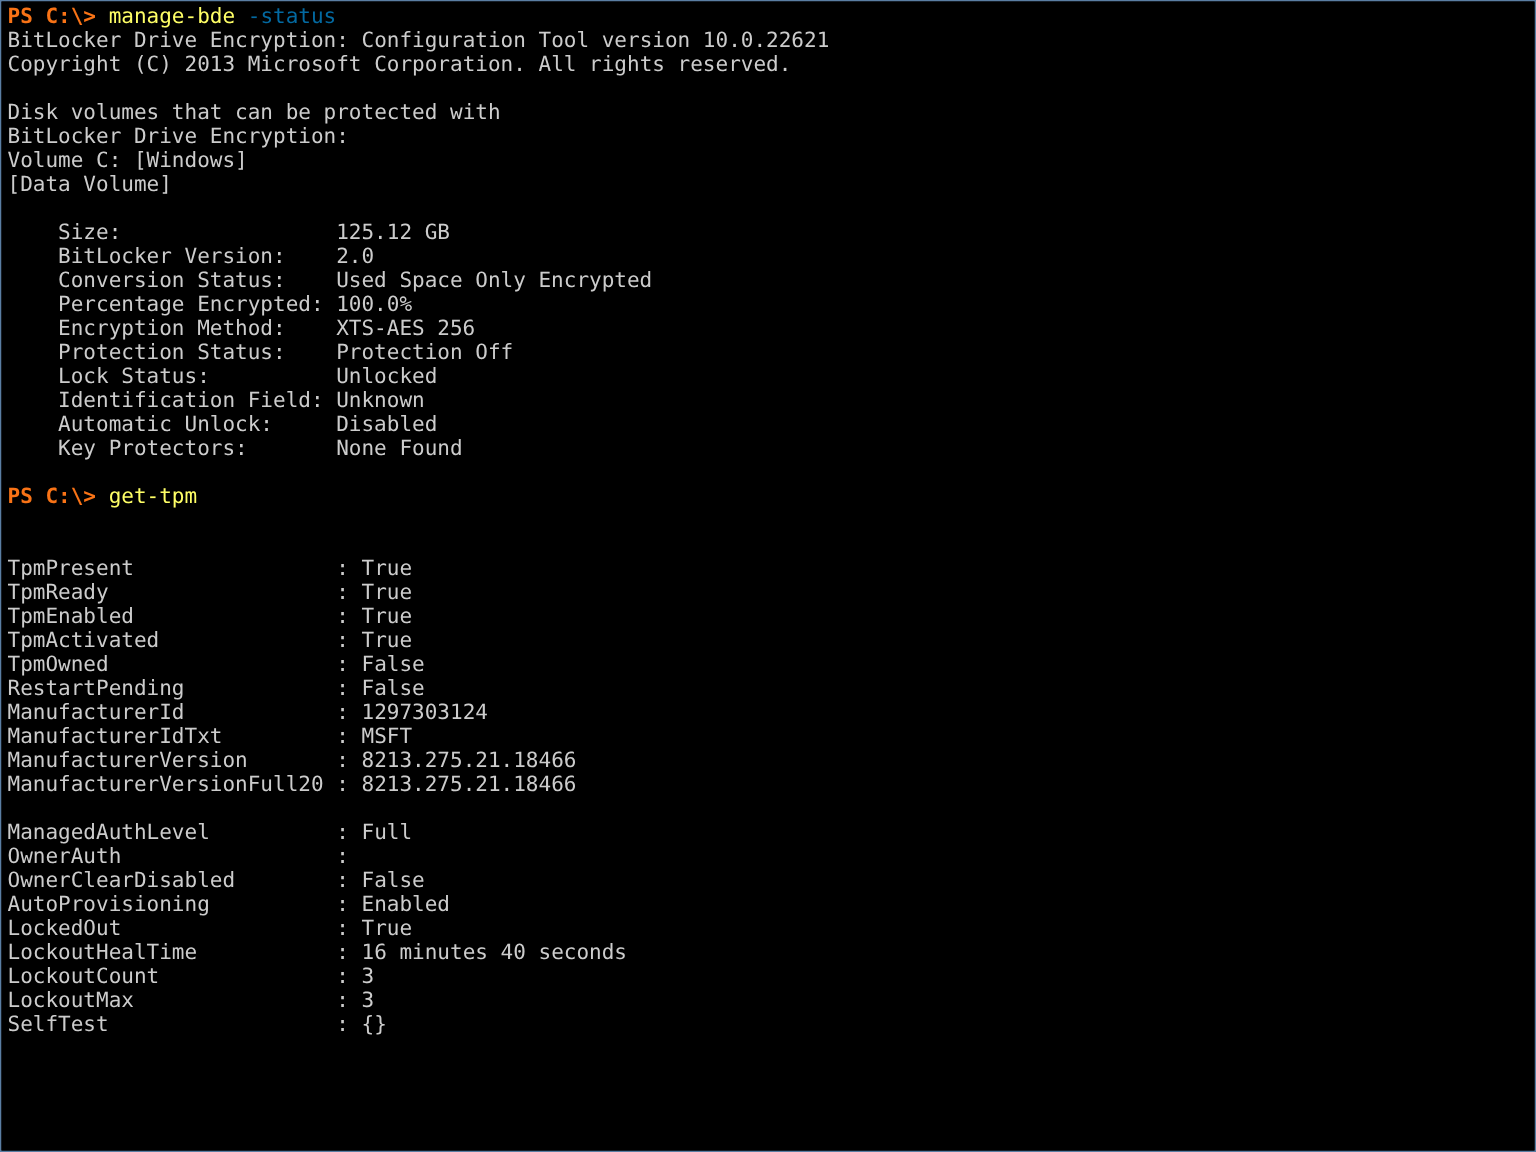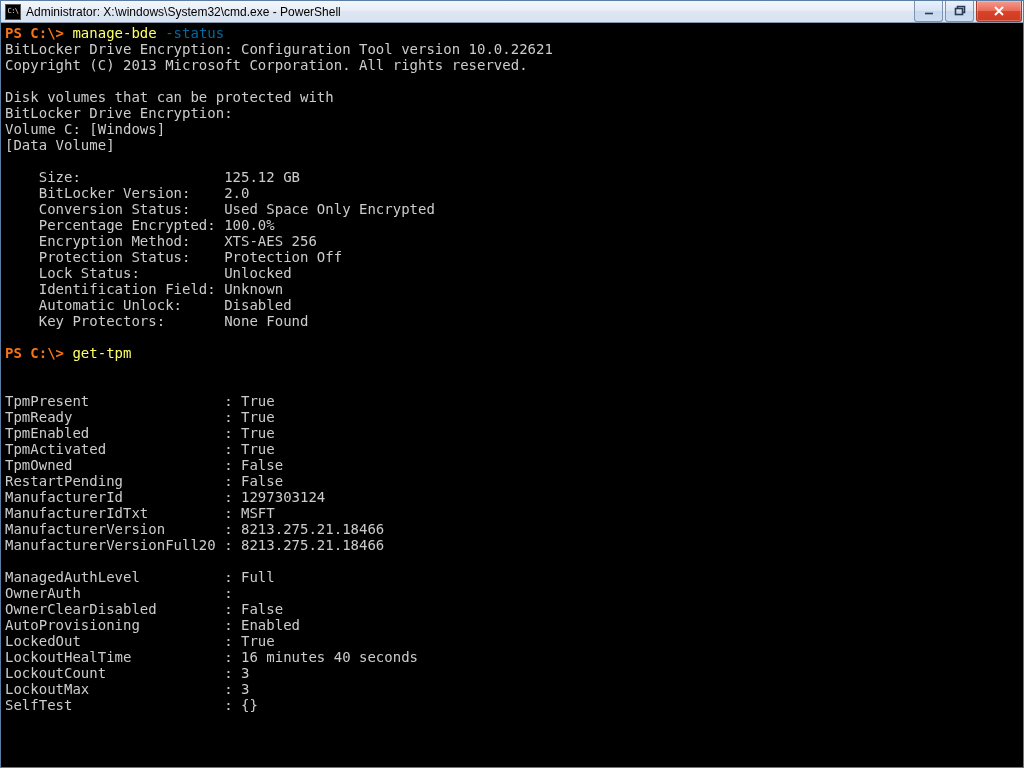--- a/index.html
+++ b/index.html
@@ -78,39 +78,16 @@
   .cmd-main    { color: #ffff66; }
   .cmd-arg     { color: #0369a1; }
   .kv-label { display: inline-block; }
   .indent { display: inline-block; width: 4ch; }
 </style>
 </head>
 <body>
 
 <div class="window">
 
-  <div class="titlebar">
-    <span class="app-icon"></span>
-    <span class="title-text">Administrator: X:\windows\System32\cmd.exe - PowerShell</span>
-    <span class="spacer"></span>
-    <div class="win-controls">
-      <div class="win-btn">
-        <svg width="12" height="12">
-            <path class="glyph" d="M2 8.5 H10"></path>
-          </svg>
-      </div>
-      <div class="win-btn">
-        <svg width="12" height="12">
-          <rect class="glyph" x="1.5" y="3.5" width="7" height="6"></rect>
-          <path class="glyph" d="M3.5 3.5 V1.5 H10.5 V7.5 H8.5"></path>
-        </svg>
-      </div>
-      <div class="win-btn close">
-        <svg width="14" height="12">
-            <path class="glyph" d="M3 2 L11 10 M11 2 L3 10"></path>
-          </svg>
-      </div>
-    </div>
-  </div>
 
   <div class="term" id="term"><div><span class="prompt-path">PS C:\&gt; </span><span class="cmd-main">manage-bde</span><span class="cmd-arg"> -status</span></div><div>BitLocker Drive Encryption: Configuration Tool version 10.0.22621</div><div>Copyright (C) 2013 Microsoft Corporation. All rights reserved.</div><div>&nbsp;</div><div>Disk volumes that can be protected with</div><div>BitLocker Drive Encryption:</div><div>Volume C: [Windows]</div><div>[Data Volume]</div><div>&nbsp;</div><div><span class="indent"></span><span class="kv-label" style="width:22ch">Size:</span>125.12 GB</div><div><span class="indent"></span><span class="kv-label" style="width:22ch">BitLocker Version:</span>2.0</div><div><span class="indent"></span><span class="kv-label" style="width:22ch">Conversion Status:</span>Used Space Only Encrypted</div><div><span class="indent"></span><span class="kv-label" style="width:22ch">Percentage Encrypted:</span>100.0%</div><div><span class="indent"></span><span class="kv-label" style="width:22ch">Encryption Method:</span>XTS-AES 256</div><div><span class="indent"></span><span class="kv-label" style="width:22ch">Protection Status:</span>Protection Off</div><div><span class="indent"></span><span class="kv-label" style="width:22ch">Lock Status:</span>Unlocked</div><div><span class="indent"></span><span class="kv-label" style="width:22ch">Identification Field:</span>Unknown</div><div><span class="indent"></span><span class="kv-label" style="width:22ch">Automatic Unlock:</span>Disabled</div><div><span class="indent"></span><span class="kv-label" style="width:22ch">Key Protectors:</span>None Found</div><div>&nbsp;</div><div><span class="prompt-path">PS C:\&gt; </span><span class="cmd-main">get-tpm</span></div><div>&nbsp;</div><div>&nbsp;</div><div><span class="kv-label" style="width:25ch">TpmPresent</span> : True</div><div><span class="kv-label" style="width:25ch">TpmReady</span> : True</div><div><span class="kv-label" style="width:25ch">TpmEnabled</span> : True</div><div><span class="kv-label" style="width:25ch">TpmActivated</span> : True</div><div><span class="kv-label" style="width:25ch">TpmOwned</span> : False</div><div><span class="kv-label" style="width:25ch">RestartPending</span> : False</div><div><span class="kv-label" style="width:25ch">ManufacturerId</span> : 1297303124</div><div><span class="kv-label" style="width:25ch">ManufacturerIdTxt</span> : MSFT</div><div><span class="kv-label" style="width:25ch">ManufacturerVersion</span> : 8213.275.21.18466</div><div><span class="kv-label" style="width:25ch">ManufacturerVersionFull20</span> : 8213.275.21.18466</div><div>&nbsp;</div><div><span class="kv-label" style="width:25ch">ManagedAuthLevel</span> : Full</div><div><span class="kv-label" style="width:25ch">OwnerAuth</span> : </div><div><span class="kv-label" style="width:25ch">OwnerClearDisabled</span> : False</div><div><span class="kv-label" style="width:25ch">AutoProvisioning</span> : Enabled</div><div><span class="kv-label" style="width:25ch">LockedOut</span> : True</div><div><span class="kv-label" style="width:25ch">LockoutHealTime</span> : 16 minutes 40 seconds</div><div><span class="kv-label" style="width:25ch">LockoutCount</span> : 3</div><div><span class="kv-label" style="width:25ch">LockoutMax</span> : 3</div><div><span class="kv-label" style="width:25ch">SelfTest</span> : {}</div></div>
 
 </div>
 
 </body></html>

